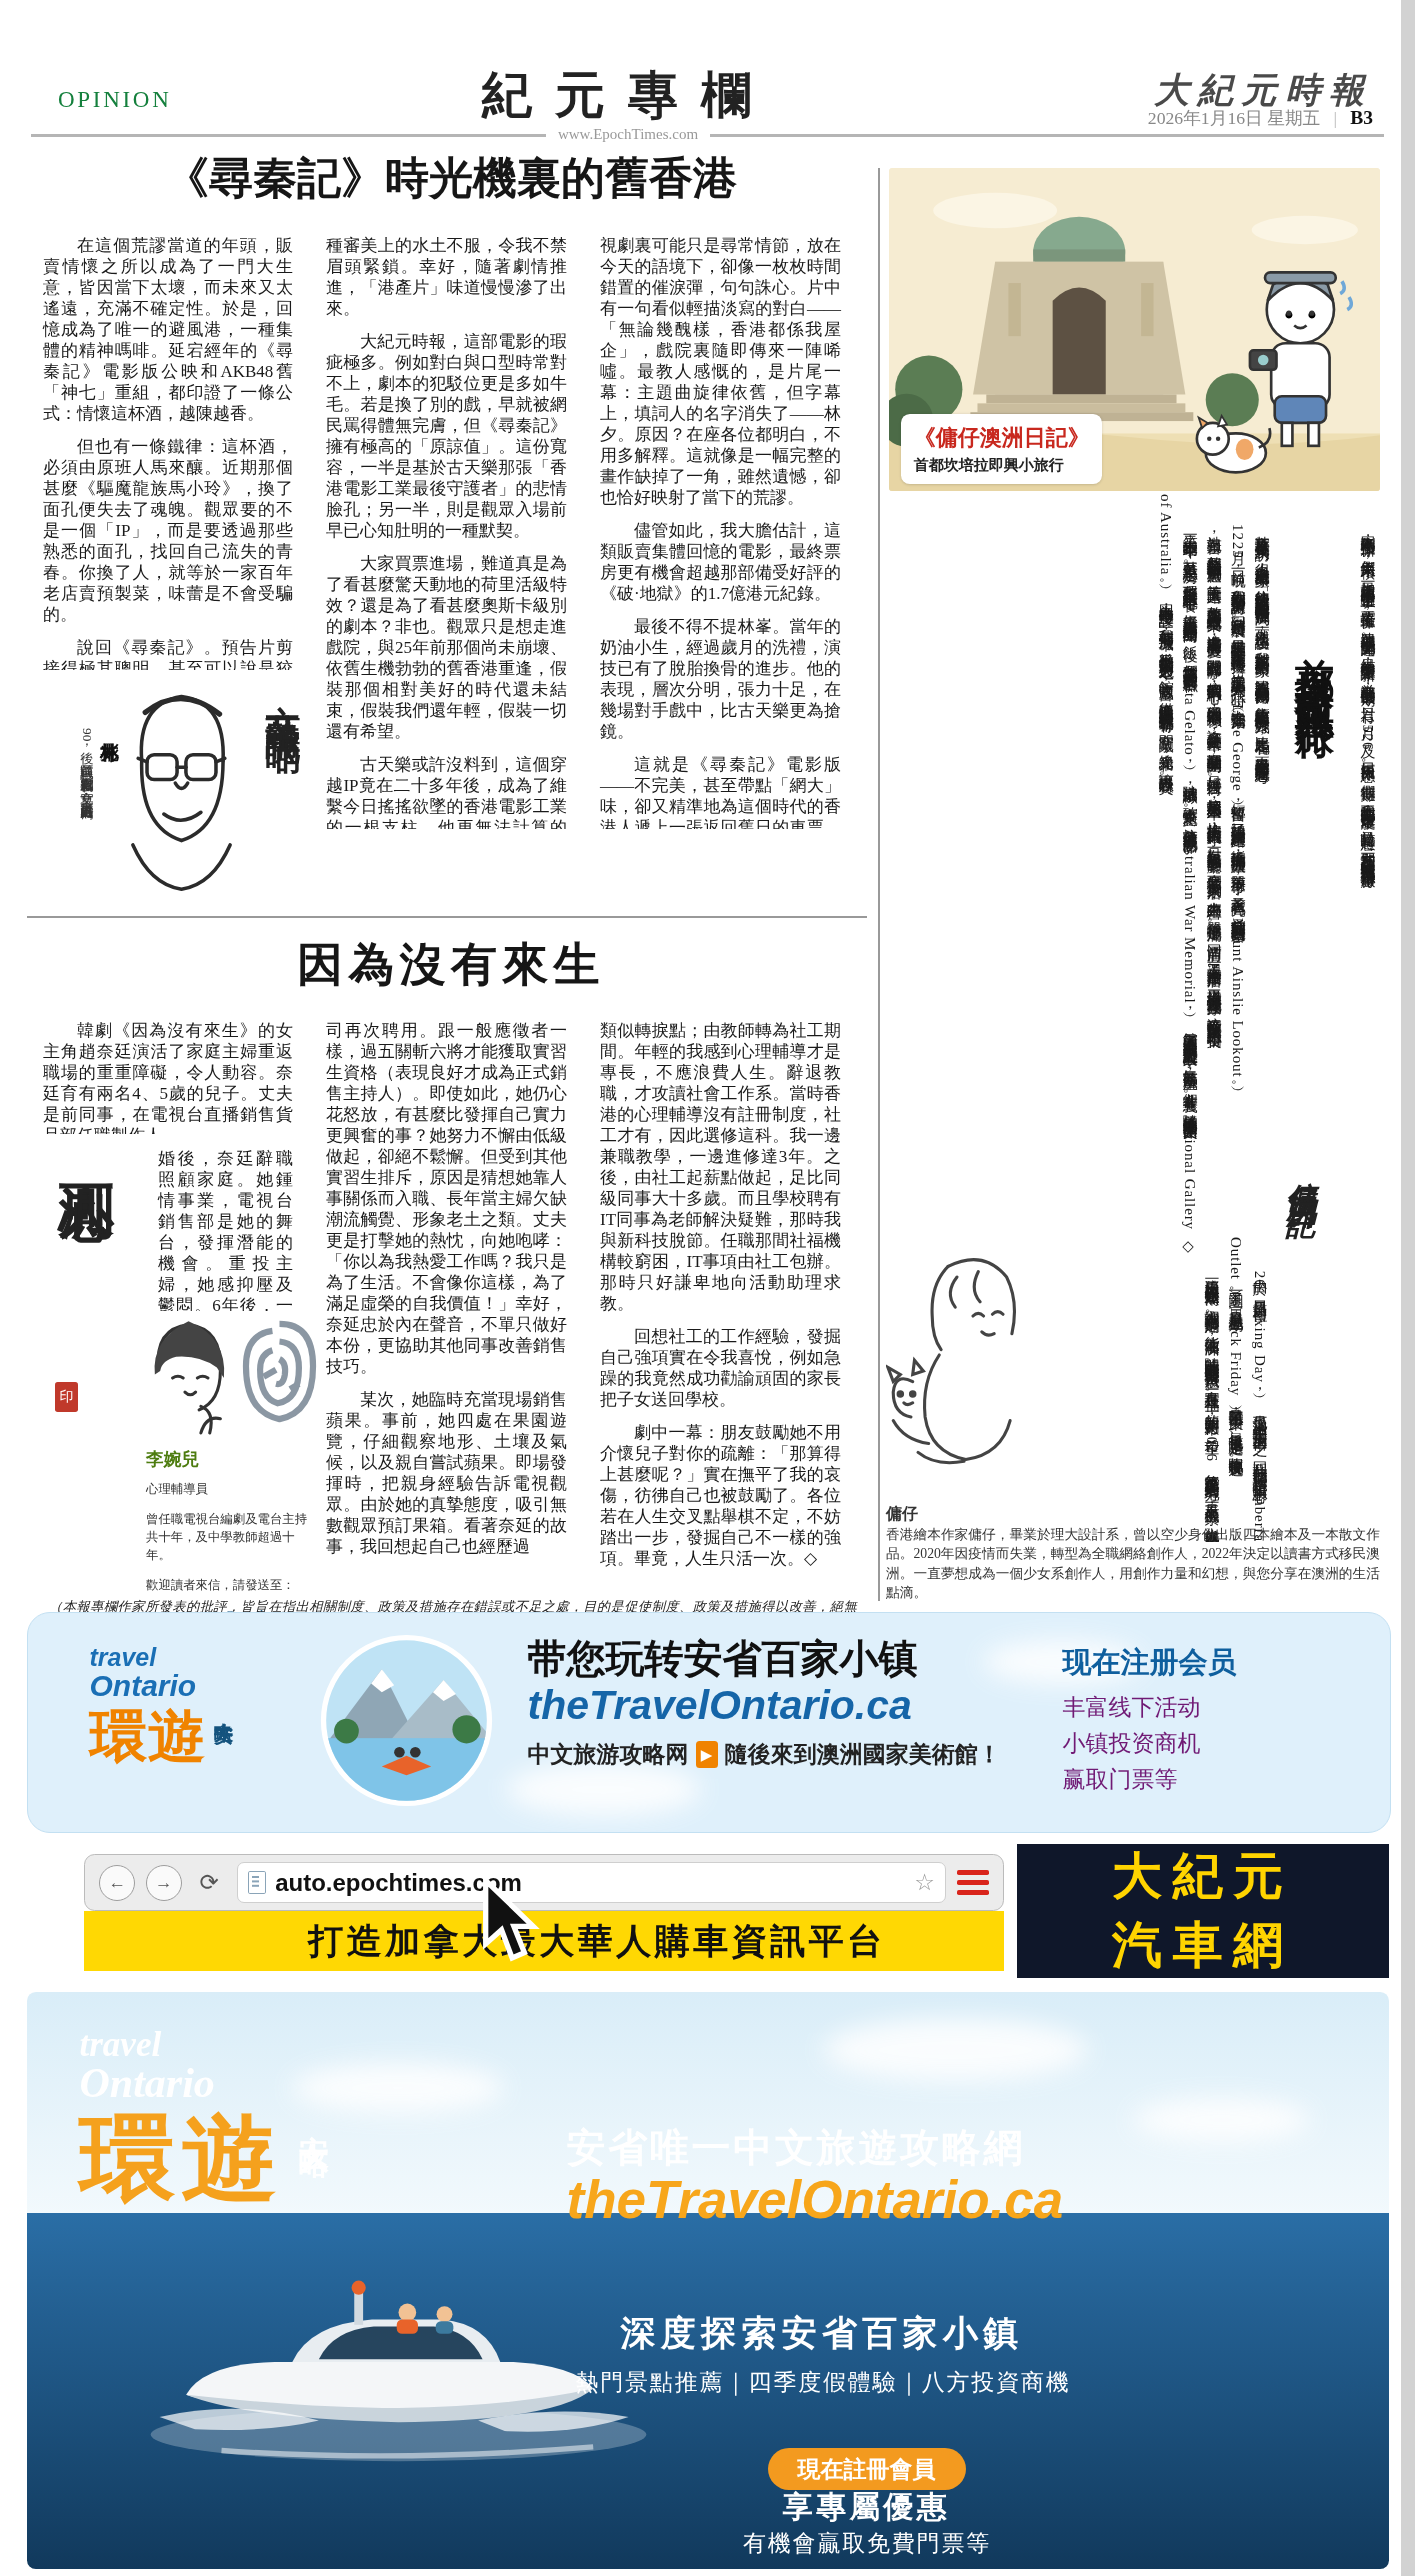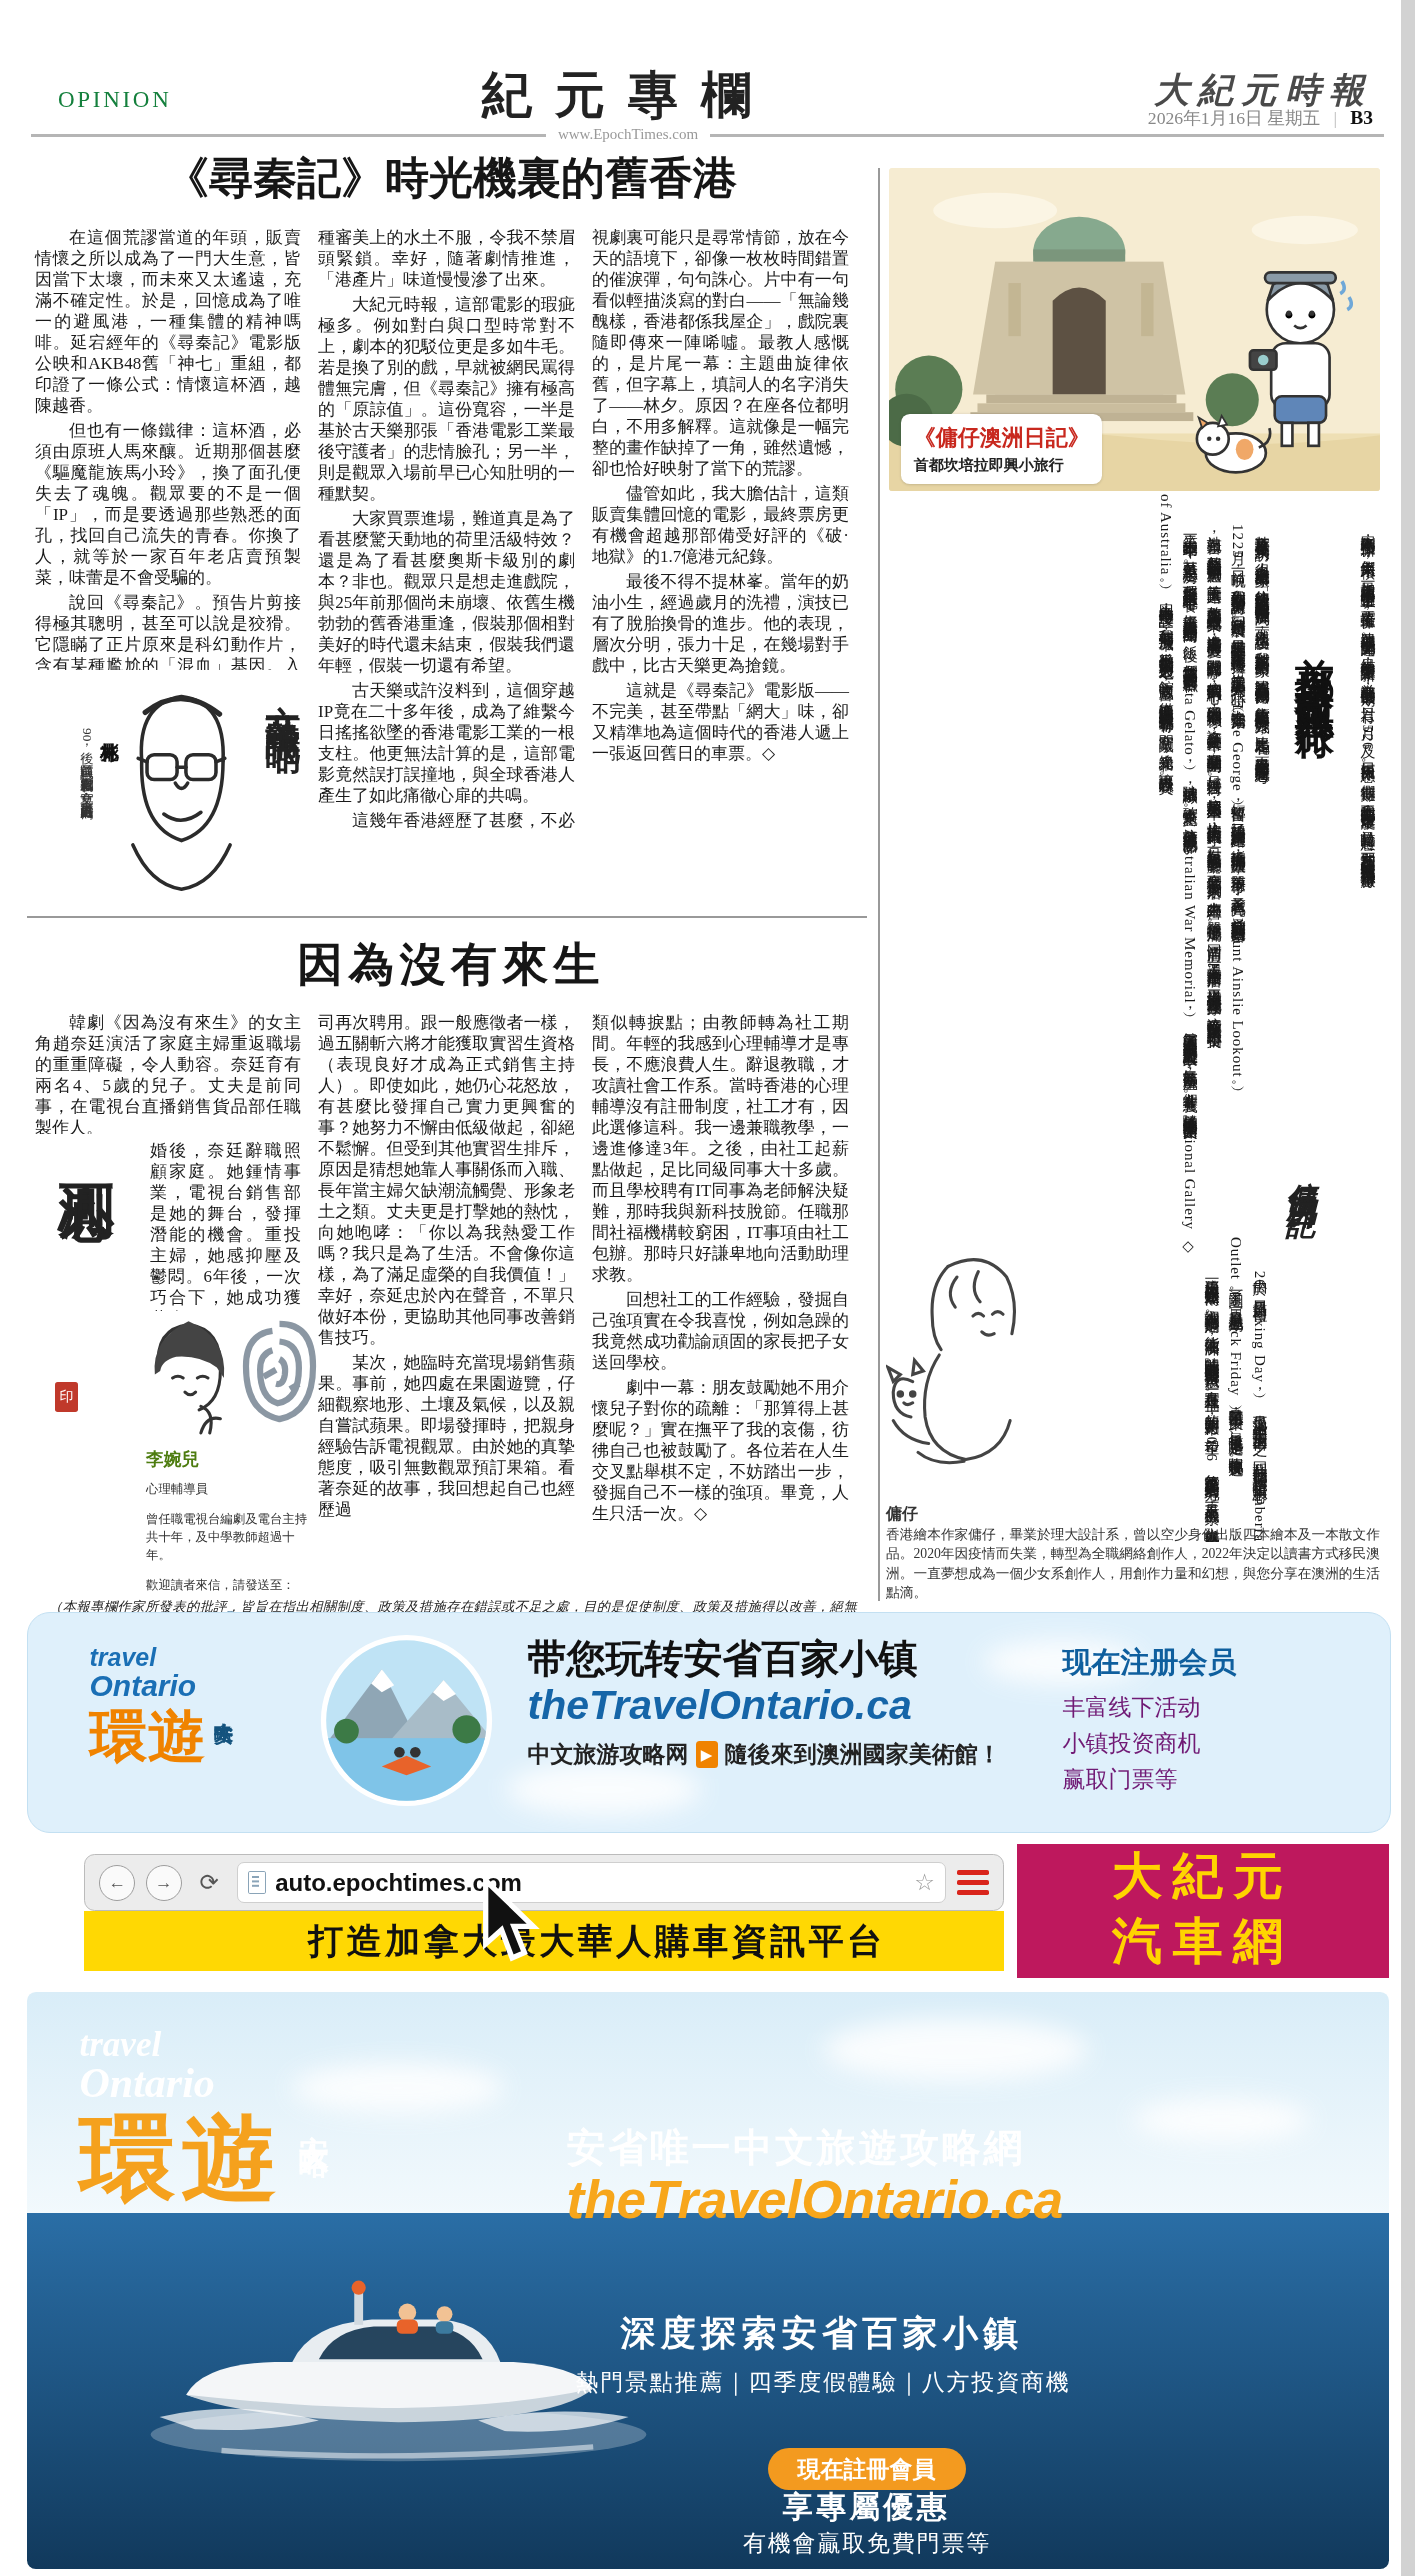--- a/index.html
+++ b/index.html
@@ -10,21 +10,21 @@
   .opinion{font-size:23px;color:#15803d;letter-spacing:2.7px;}
   .masthead{font-size:50px;font-weight:700;letter-spacing:23px;color:#222;white-space:nowrap;}
   .hdr-url{font-size:15px;color:#999;background:#fff;padding:0 12.4px;position:relative;z-index:2;}
   .hdr-rule{height:2.7px;background:#b5b5b5;}
   .paperlogo{font-size:35px;font-weight:900;color:#4a4a4a;letter-spacing:8.8px;font-style:italic;}
   .dateline{font-size:17.7px;color:#888;}
   .dateline b{color:#111;font-size:19.5px;}
   
   .a-title{font-weight:700;text-align:center;color:#161616;}
   .col{font-size:17px;line-height:21px;text-align:justify;overflow:hidden;}
-  .col p{margin:4px;text-indent:2em;}
+  .col p{margin:12px;text-indent:2em;}
   .col p.cont{text-indent:0;}
   .vline{width:1.8px;background:#999;}
   .hline{height:1.8px;background:#999;}
   
   .vtext{writing-mode:vertical-rl;text-orientation:mixed;}
   .vbody{font-size:15px;line-height:24px;letter-spacing:0.9px;text-align:justify;overflow:hidden;}
   .vbody p{margin:0;text-indent:2em;}
   .vtitle{margin:0 12.4px;padding-top:133px;font-size:39px;font-weight:700;line-height:57px;
           letter-spacing:7px;text-indent:0!important;color:#111;}
   
@@ -65,21 +65,21 @@
   .doc-ic{width:16px;height:21px;border:1.8px solid #8aa4b8;border-radius:1.8px;position:relative;}
   .doc-ic::after{content:"";position:absolute;left:2.7px;top:4.4px;width:7px;height:1.8px;background:#8aa4b8;
                  box-shadow:0 4.4px 0 #8aa4b8,0 8.8px 0 #8aa4b8;}
   .urltext{font-size:24px;color:#111;font-weight:600;}
   .star{margin-left:auto;font-size:23px;color:#999;}
   .hamb{width:32px;height:25px;display:flex;flex-direction:column;justify-content:space-between;}
   .hamb span{height:5.3px;background:#d9251c;border-radius:1.8px;}
   .yellowband{background:#ffd803;display:flex;align-items:center;justify-content:center;}
   .yellowband .t{font-size:35px;font-weight:900;color:#111;letter-spacing:3.5px;
                  font-family:"Liberation Sans","DejaVu Sans",sans-serif;padding-left:106px;}
-  .redpanel{background:#be185d;display:flex;flex-direction:column;align-items:center;justify-content:flex-start;}
+  .redpanel{background:#0f172a;display:flex;flex-direction:column;align-items:center;justify-content:space-between;}
   .redpanel .t{color:#ffd400;font-size:50px;font-weight:900;letter-spacing:10.6px;line-height:1.3;
                font-family:"Liberation Sans","DejaVu Sans",sans-serif;}
   
   .ad3{border-radius:8.8px;overflow:hidden;}
   .ad3 .sky{position:absolute;left:0;top:0;width:100%;height:239px;
             background:linear-gradient(#d9edf8,#f4fafd);}
   .ad3 .sea{position:absolute;left:0;top:221px;width:100%;height:356px;
             background:linear-gradient(#2a6ea6,#11395c);}
   .cloud{position:absolute;background:#fff;border-radius:50%;filter:blur(12.4px);opacity:.85;}
   .ad3-travel{font-style:italic;font-size:35px;color:#fff;font-weight:700;line-height:1;}

